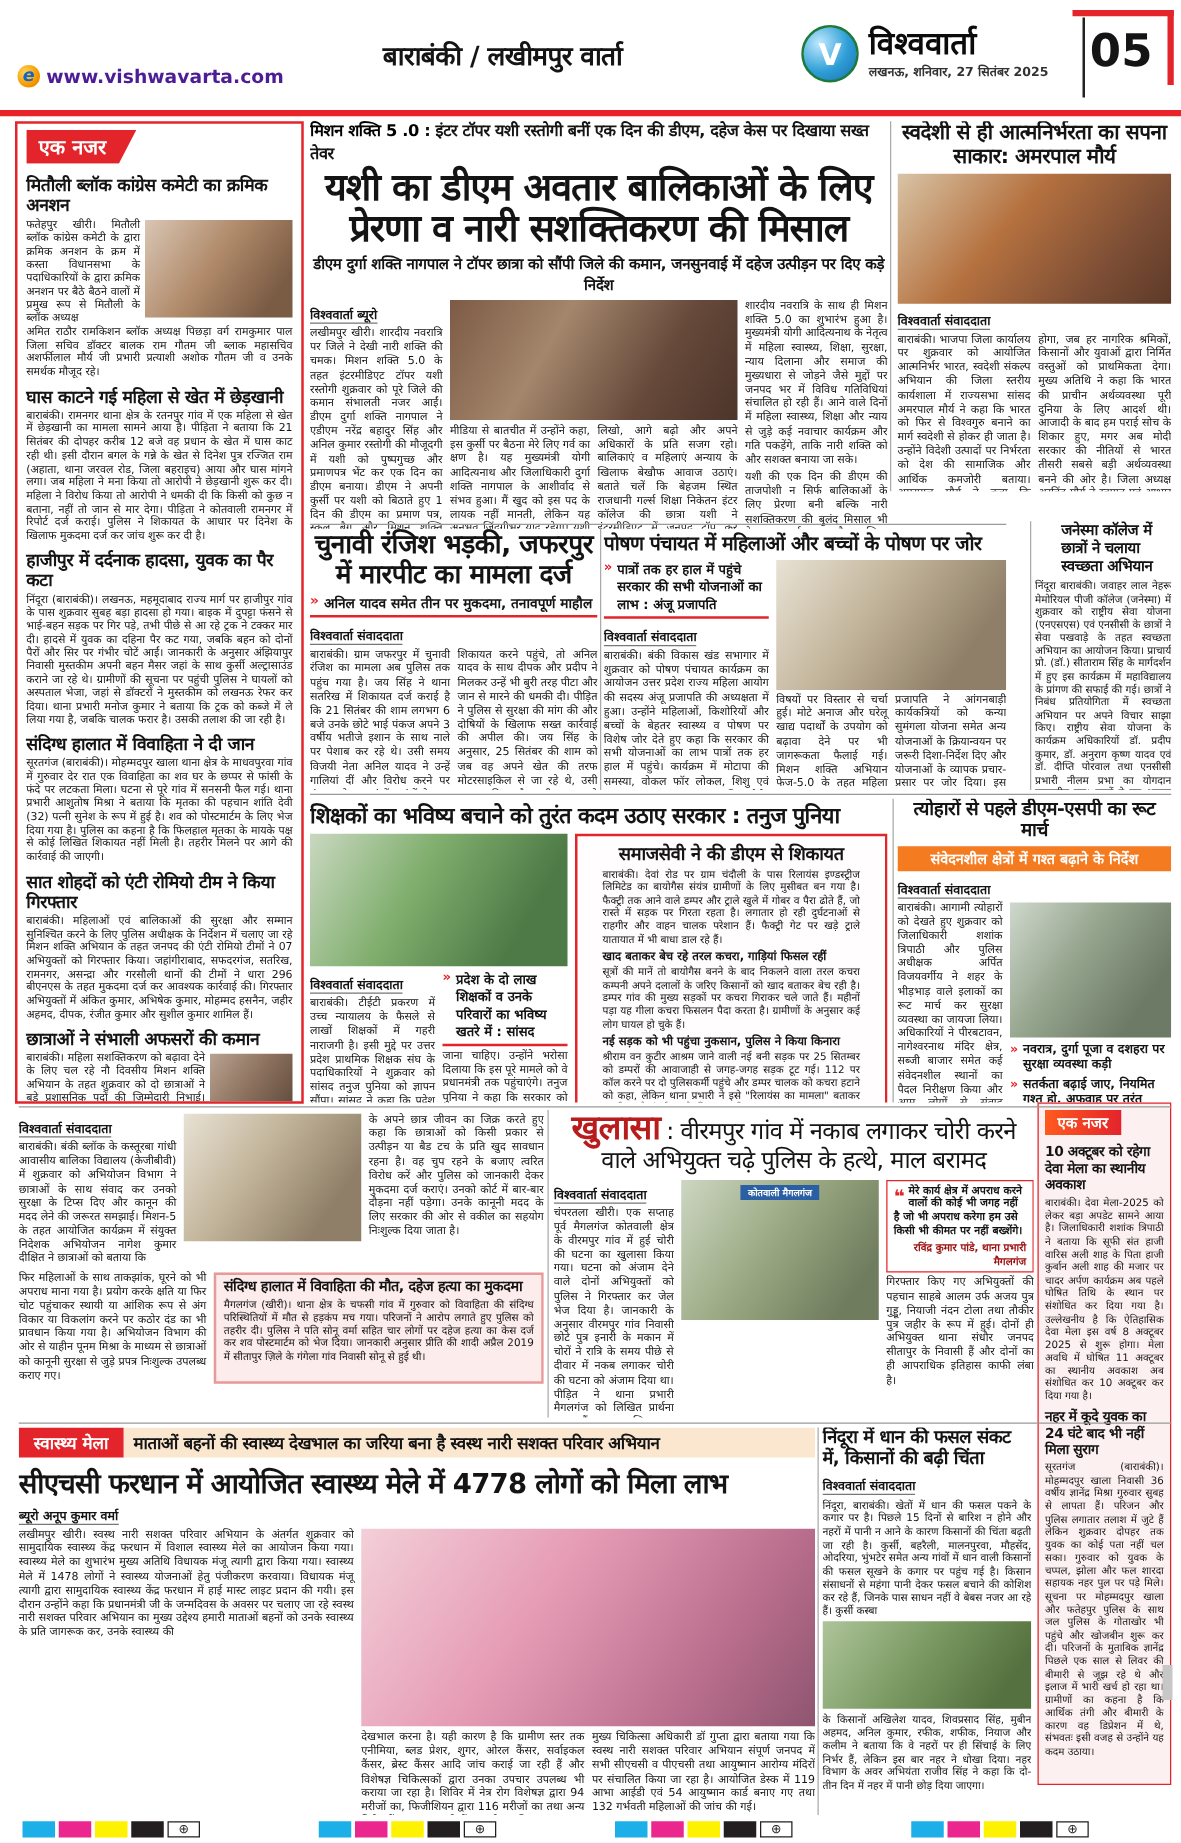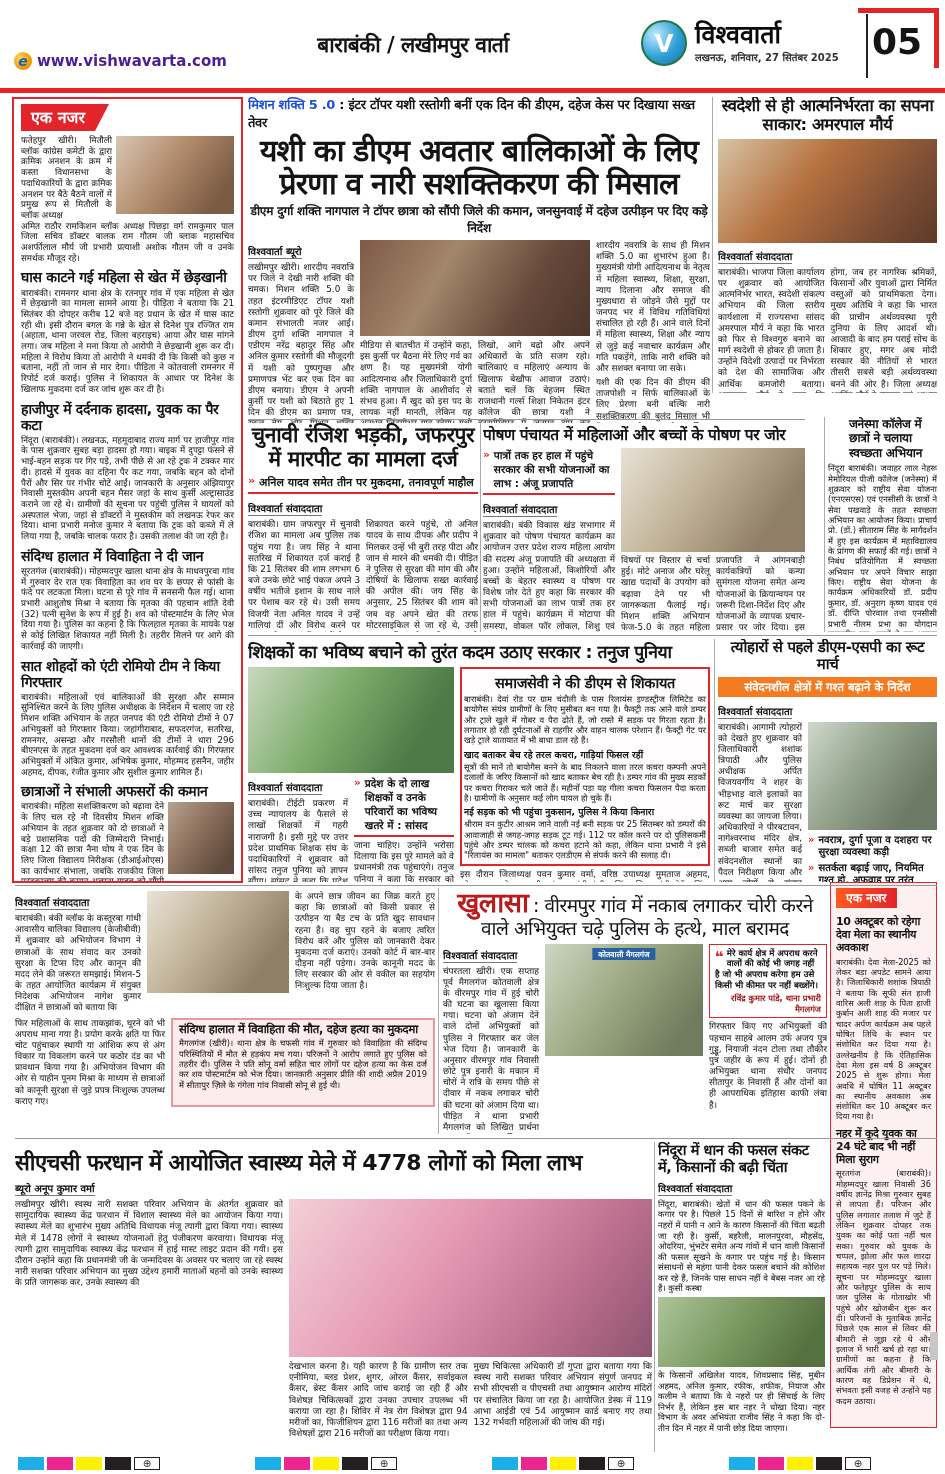--- a/index.html
+++ b/index.html
@@ -4,21 +4,21 @@
 <style>
   * { box-sizing: border-box; margin: 0; padding: 0; }
   body { background:#e9e9e9; font-family:"DejaVu Sans",sans-serif; }
   .page { position:relative; width:945px; height:1474px; margin:0 auto; background:#fff; color:#141414; overflow:hidden; }
 
   
   .masthead { position:absolute; left:0; top:0; width:945px; height:88px; }
   .site { position:absolute; left:14px; top:52px; display:flex; align-items:center; gap:5px; }
   .site-icon { width:18px; height:18px; border-radius:50%; background:radial-gradient(circle at 35% 35%, #ffd659, #f59a00 60%, #d97800); color:#1464c8; font-weight:bold; font-size:14px; line-height:18px; text-align:center; font-style:italic; }
   .site-url { font-size:15px; font-weight:bold; color:#4c1d95; }
-  .section-title { position:absolute; left:258px; top:30px; width:310px; text-align:center; font-size:21px; font-weight:bold; letter-spacing:-0.5px; }
+  .section-title { position:absolute; left:247px; top:30px; width:310px; text-align:center; font-size:21px; font-weight:bold; letter-spacing:-0.5px; }
   .brand-wrap { position:absolute; left:641px; top:20px; display:flex; gap:8px; align-items:center; }
   .brand-logo { width:46px; height:46px; border-radius:50%; background:radial-gradient(circle at 30% 30%, #bfe9ff, #2e9ed6 55%, #1b6fae); border:2px solid #1e7a3c; color:#fff; font-size:24px; font-weight:bold; text-align:center; line-height:44px; }
   .brand-name { font-size:25px; font-weight:bold; color:#0b0b0b; line-height:1.05; }
   .brand-sub { font-size:10px; font-weight:bold; color:#333; margin-top:2px; }
   .head-sep { position:absolute; left:866px; top:14px; width:2px; height:64px; background:#222; }
   .page-num { position:absolute; right:6px; top:8px; padding:8px 12px 6px 14px; border-top:5px solid #e3242b; border-right:5px solid #e3242b; font-size:36px; font-weight:bold; }
   .masthead-rule { position:absolute; left:0; top:88px; width:945px; height:5px; background:#e8232a; }
 
   
   .art { position:absolute; overflow:hidden; }
@@ -44,21 +44,21 @@
   
   .left-box { position:absolute; left:12px; top:97px; width:231px; height:786px; border:2px solid #e3242b; padding:5px 7px; overflow:hidden; }
   .sec-tag { display:inline-block; background:#e3242b; color:#fff; font-size:16px; font-weight:bold; padding:2px 24px 3px 10px; clip-path:polygon(0 0,100% 0,calc(100% - 14px) 100%,0 100%); margin-bottom:4px; }
   .brief h3 { font-size:14px; line-height:1.15; margin:6px 0 2px; letter-spacing:-0.3px; }
   .brief p { font-size:8.7px; line-height:1.23; text-align:justify; }
   .brief .ph-r { float:right; margin:1px 0 2px 4px; }
 
   
   .main-art { left:248px; top:95px; width:462px; height:328px; }
   .kicker { font-size:13px; font-weight:bold; letter-spacing:-0.3px; }
-  .kicker .red { color:#1d4ed8; }
+  .kicker .red { color:#000000; }
   .main-art h1 { font-size:30px; line-height:1.1; text-align:center; letter-spacing:-0.8px; margin:3px 0 2px; }
   .main-art .subhead { font-size:12px; font-weight:bold; text-align:center; margin:2px 0 4px; letter-spacing:-0.2px; }
 
   
   .swadeshi { left:718px; top:97px; width:219px; height:296px; }
   .swadeshi h2 { font-size:16.5px; line-height:1.15; text-align:center; letter-spacing:-0.4px; }
 
   .chunavi { left:248px; top:423px; width:230px; height:209px; }
   .chunavi h2 { font-size:21px; line-height:1.15; text-align:center; letter-spacing:-0.4px; }
   .red-underline { border-bottom:2px solid #e3242b; padding-bottom:3px; margin-bottom:3px; }
@@ -66,21 +66,21 @@
   .poshan { left:483px; top:423px; width:322px; height:209px; }
   .poshan h2 { font-size:15.5px; white-space:nowrap; letter-spacing:-0.4px; }
 
   .janesma { left:828px; top:417px; width:109px; height:215px; }
   .janesma h3 { font-size:12px; line-height:1.2; margin-bottom:3px; letter-spacing:-0.3px;margin-left:21px; }
   .janesma p { font-size:8.3px; line-height:1.25; text-align:justify; }
 
   
   .teachers { left:248px; top:639px; width:462px; height:243px; }
   .teachers h2 { font-size:17.5px; white-space:nowrap; letter-spacing:-0.5px; margin-bottom:4px; }
-  .cbox { border:2px solid #e3242b; padding:3px 2px; background:#fffdfd; }
+  .cbox { border:2px solid #e3242b; padding:3px 20px; background:#fffdfd; }
   .cbox h3 { font-size:14.5px; text-align:center; margin-bottom:2px; letter-spacing:-0.3px; }
   .cbox p { font-size:8.3px; line-height:1.25; text-align:justify; }
   .cbox h4 { font-size:9.3px; margin:2px 0 1px; }
 
   .routemarch { left:718px; top:639px; width:219px; height:243px; }
   .routemarch h2 { font-size:15px; line-height:1.15; text-align:center; letter-spacing:-0.4px; }
   .strap { background:#f47b20; color:#fff; font-size:11.5px; font-weight:bold; text-align:center; padding:2px 2px 3px; margin:3px 0; }
   .rm-bullets .bullet { font-size:10px; line-height:1.2; margin-bottom:4px; }
   .rm-bullets { border-bottom:2px solid #e3242b; padding-bottom:2px; }
 
@@ -144,20 +144,21 @@
     </div>
     <div class="head-sep"></div>
     <div class="page-num">05</div>
   </div>
   <div class="masthead-rule"></div>
 
   <div class="left-box">
     <div class="sec-tag">एक नजर</div>
 
     <div class="brief">
+      <h3>मितौली ब्लॉक कांग्रेस कमेटी का क्रमिक अनशन</h3>
       <div class="photo ph-anshan ph-r" style="width:118px;height:78px;"></div>
       <p>फतेहपुर खीरी। मितौली ब्लॉक कांग्रेस कमेटी के द्वारा क्रमिक अनशन के क्रम में कस्ता विधानसभा के पदाधिकारियों के द्वारा क्रमिक अनशन पर बैठे बैठने वालों में प्रमुख रूप से मितौली के ब्लॉक अध्यक्ष</p>
       <p style="clear:both;">अमित राठौर रामकिशन ब्लॉक अध्यक्ष पिछड़ा वर्ग रामकुमार पाल जिला सचिव डॉक्टर बालक राम गौतम जी ब्लाक महासचिव अशर्फीलाल मौर्य जी प्रभारी प्रत्याशी अशोक गौतम जी व उनके समर्थक मौजूद रहे।</p>
     </div>
 
     <div class="brief">
       <h3>घास काटने गई महिला से खेत में छेड़खानी</h3>
       <p>बाराबंकी। रामनगर थाना क्षेत्र के रतनपुर गांव में एक महिला से खेत में छेड़खानी का मामला सामने आया है। पीड़िता ने बताया कि 21 सितंबर की दोपहर करीब 12 बजे वह प्रधान के खेत में घास काट रही थी। इसी दौरान बगल के गन्ने के खेत से दिनेश पुत्र रज्जित राम (अहाता, थाना जरवल रोड, जिला बहराइच) आया और घास मांगने लगा। जब महिला ने मना किया तो आरोपी ने छेड़खानी शुरू कर दी। महिला ने विरोध किया तो आरोपी ने धमकी दी कि किसी को कुछ न बताना, नहीं तो जान से मार देगा। पीड़िता ने कोतवाली रामनगर में रिपोर्ट दर्ज कराई। पुलिस ने शिकायत के आधार पर दिनेश के खिलाफ मुकदमा दर्ज कर जांच शुरू कर दी है।</p>
     </div>
 
@@ -359,20 +360,24 @@
 
   <div class="right-briefs">
     <div class="rb-tag">एक नजर</div>
     <h4>10 अक्टूबर को रहेगा देवा मेला का स्थानीय अवकाश</h4>
     <p>बाराबंकी। देवा मेला-2025 को लेकर बड़ा अपडेट सामने आया है। जिलाधिकारी शशांक त्रिपाठी ने बताया कि सूफी संत हाजी वारिस अली शाह के पिता हाजी कुर्बान अली शाह की मजार पर चादर अर्पण कार्यक्रम अब पहले घोषित तिथि के स्थान पर संशोधित कर दिया गया है। उल्लेखनीय है कि ऐतिहासिक देवा मेला इस वर्ष 8 अक्टूबर 2025 से शुरू होगा। मेला अवधि में घोषित 11 अक्टूबर का स्थानीय अवकाश अब संशोधित कर 10 अक्टूबर कर दिया गया है।</p>
     <h4>नहर में कूदे युवक का 24 घंटे बाद भी नहीं मिला सुराग</h4>
     <p>सूरतगंज (बाराबंकी)। मोहम्मदपुर खाला निवासी 36 वर्षीय ज्ञानेंद्र मिश्रा गुरुवार सुबह से लापता हैं। परिजन और पुलिस लगातार तलाश में जुटे हैं लेकिन शुक्रवार दोपहर तक युवक का कोई पता नहीं चल सका। गुरुवार को युवक के चप्पल, झोला और फल शारदा सहायक नहर पुल पर पड़े मिले। सूचना पर मोहम्मदपुर खाला और फतेहपुर पुलिस के साथ जल पुलिस के गोताखोर भी पहुंचे और खोजबीन शुरू कर दी। परिजनों के मुताबिक ज्ञानेंद्र पिछले एक साल से लिवर की बीमारी से जूझ रहे थे और इलाज में भारी खर्च हो रहा था। ग्रामीणों का कहना है कि आर्थिक तंगी और बीमारी के कारण वह डिप्रेशन में थे, संभवतः इसी वजह से उन्होंने यह कदम उठाया।</p>
   </div>
 
   <div class="art health">
+    <div class="tag-row">
+      <div class="h-tag">स्वास्थ्य मेला</div>
+      <div class="h-kicker">माताओं बहनों की स्वास्थ्य देखभाल का जरिया बना है स्वस्थ नारी सशक्त परिवार अभियान</div>
+    </div>
     <h1>सीएचसी फरधान में आयोजित स्वास्थ्य मेले में 4778 लोगों को मिला लाभ</h1>
     <span class="byline">ब्यूरो अनूप कुमार वर्मा</span>
     <div class="cols">
       <p class="body-txt" style="width:268px;">लखीमपुर खीरी। स्वस्थ नारी सशक्त परिवार अभियान के अंतर्गत शुक्रवार को सामुदायिक स्वास्थ्य केंद्र फरधान में विशाल स्वास्थ्य मेले का आयोजन किया गया। स्वास्थ्य मेले का शुभारंभ मुख्य अतिथि विधायक मंजू त्यागी द्वारा किया गया। स्वास्थ्य मेले में 1478 लोगों ने स्वास्थ्य योजनाओं हेतु पंजीकरण करवाया। विधायक मंजू त्यागी द्वारा सामुदायिक स्वास्थ्य केंद्र फरधान में हाई मास्ट लाइट प्रदान की गयी। इस दौरान उन्होंने कहा कि प्रधानमंत्री जी के जन्मदिवस के अवसर पर चलाए जा रहे स्वस्थ नारी सशक्त परिवार अभियान का मुख्य उद्देश्य हमारी माताओं बहनों को उनके स्वास्थ्य के प्रति जागरूक कर, उनके स्वास्थ्य की</p>
       <div style="flex:1;">
         <div class="photo ph-tent" style="width:100%;height:158px;"></div>
         <div class="cols" style="margin-top:4px;">
           <p class="body-txt" style="flex:1;">देखभाल करना है। यही कारण है कि ग्रामीण स्तर तक एनीमिया, ब्लड प्रेशर, शुगर, ओरल कैंसर, सर्वाइकल कैंसर, ब्रेस्ट कैंसर आदि जांच कराई जा रही हैं और विशेषज्ञ चिकित्सकों द्वारा उनका उपचार उपलब्ध भी कराया जा रहा है। शिविर में नेत्र रोग विशेषज्ञ द्वारा 94 मरीजों का, फिजीशियन द्वारा 116 मरीजों का तथा अन्य विशेषज्ञों द्वारा 216 मरीजों का परीक्षण किया गया।</p>
           <p class="body-txt" style="flex:1;">मुख्य चिकित्सा अधिकारी डॉ गुप्ता द्वारा बताया गया कि स्वस्थ नारी सशक्त परिवार अभियान संपूर्ण जनपद में सभी सीएचसी व पीएचसी तथा आयुष्मान आरोग्य मंदिरों पर संचालित किया जा रहा है। आयोजित डेस्क में 119 आभा आईडी एवं 54 आयुष्मान कार्ड बनाए गए तथा 132 गर्भवती महिलाओं की जांच की गई।</p>
         </div>

